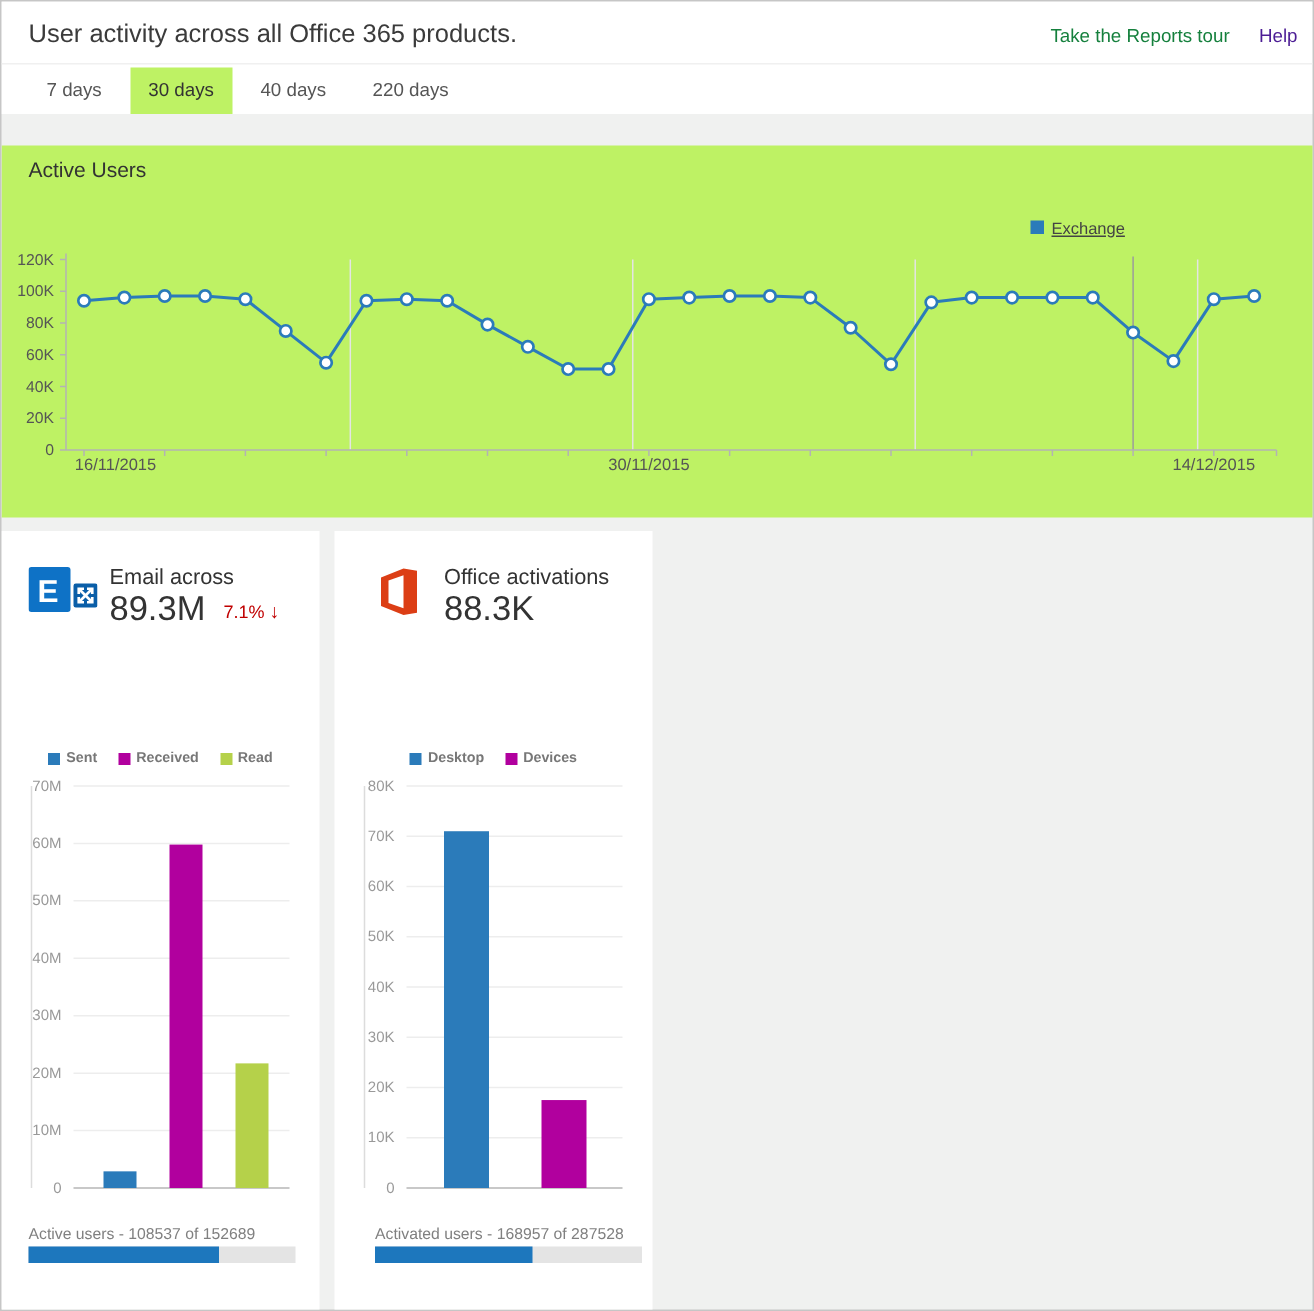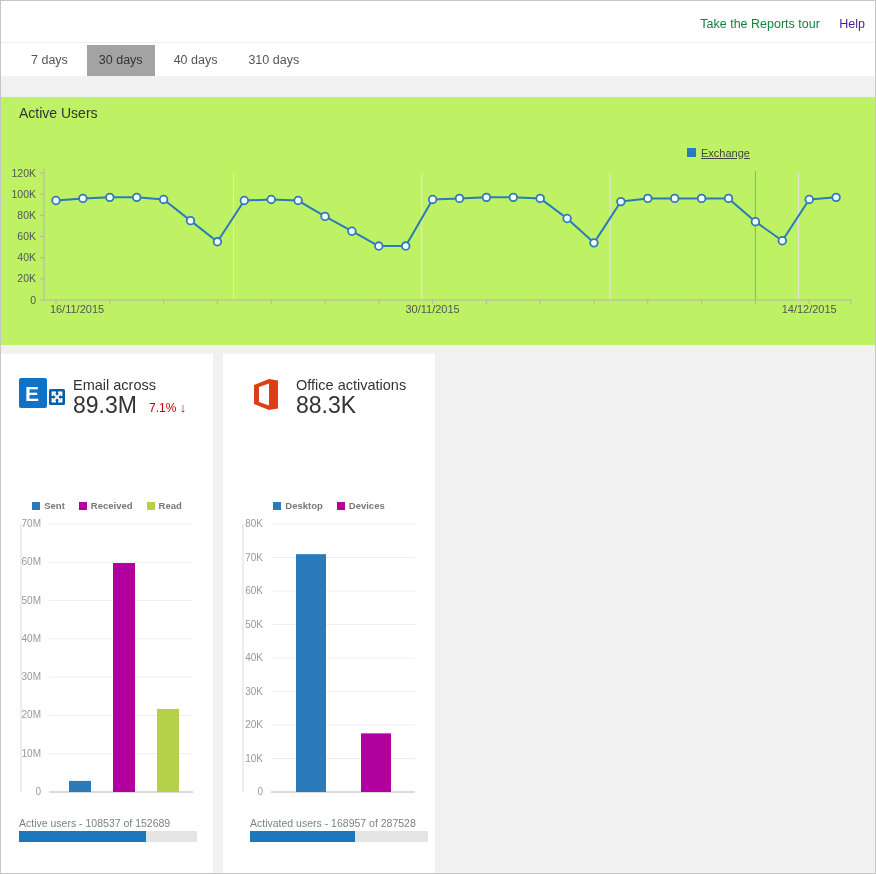--- a/index.html
+++ b/index.html
@@ -10,21 +10,21 @@
   .header{position:absolute;left:0;top:0;width:100%;height:75px;background:#fff;}
   .header-top{position:absolute;left:0;top:0;width:100%;height:41px;border-bottom:1px solid #f0f0f0;}
   .page-title{position:absolute;left:18px;top:12px;font-size:17px;color:#3b3b3b;}
   .header-links{position:absolute;right:10px;top:16px;font-size:12.5px;white-space:nowrap;}
   .tour-link{color:#15803d;text-decoration:none;margin-right:16px;cursor:pointer;}
   .help-link{color:#4c1d95;text-decoration:none;cursor:pointer;}
   
   .tabs{position:absolute;left:18px;top:44px;display:flex;justify-content:center;}
   .tab{height:31px;line-height:31px;padding:0 12px;margin-right:7px;font-size:12.5px;
        color:#555;cursor:pointer;}
-  .tab.selected{background:#a3a3a3;color:#333;}
+  .tab.selected{background:#bef264;color:#333;}
   
   .chart-panel{position:absolute;left:0;top:96px;width:876px;height:248px;background:#bef264;}
   .panel-title{position:absolute;left:18px;top:8px;font-size:14px;color:#333;}
   .legend-main{position:absolute;left:686px;top:50px;display:flex;align-items:flex-start;
        font-size:11px;color:#444;cursor:pointer;text-decoration:underline;}
   .legend-main .sq{width:9px;height:9px;margin-right:5px;display:inline-block;}
   #line-chart{position:absolute;left:0;top:64px;}
   
   .card{position:absolute;top:353px;width:212px;height:521px;background:#fff;cursor:pointer;}
   .card-1{left:0;}
@@ -54,29 +54,30 @@
   svg text.xlab{font-size:11px;fill:#555;}
   svg text.axs{font-size:10px;fill:#999;}
 </style>
 </head>
 <body>
 
 <div class="page">
 
   <div class="header">
     <div class="header-top"></div>
+    <div class="page-title">User activity across all Office 365 products.</div>
     <div class="header-links">
       <a class="tour-link">Take the Reports tour</a>
       <a class="help-link">Help</a>
     </div>
     <div class="tabs" id="tabs">
         <div class="tab">7 days</div>
         <div class="tab selected">30 days</div>
         <div class="tab">40 days</div>
-        <div class="tab">310 days</div>
+        <div class="tab">220 days</div>
       </div>
   </div>
 
   <div class="chart-panel">
     <div class="panel-title">Active Users</div>
     <div class="legend-main" id="legend-main">
         <span class="item"><span class="sq" style="background: rgb(43, 123, 186);"></span><span>Exchange</span></span>
       </div>
     <svg id="line-chart" width="876" height="165">
         <line x1="232.54" y1="12" x2="232.54" y2="139" stroke="#e4e4e4"></line>

